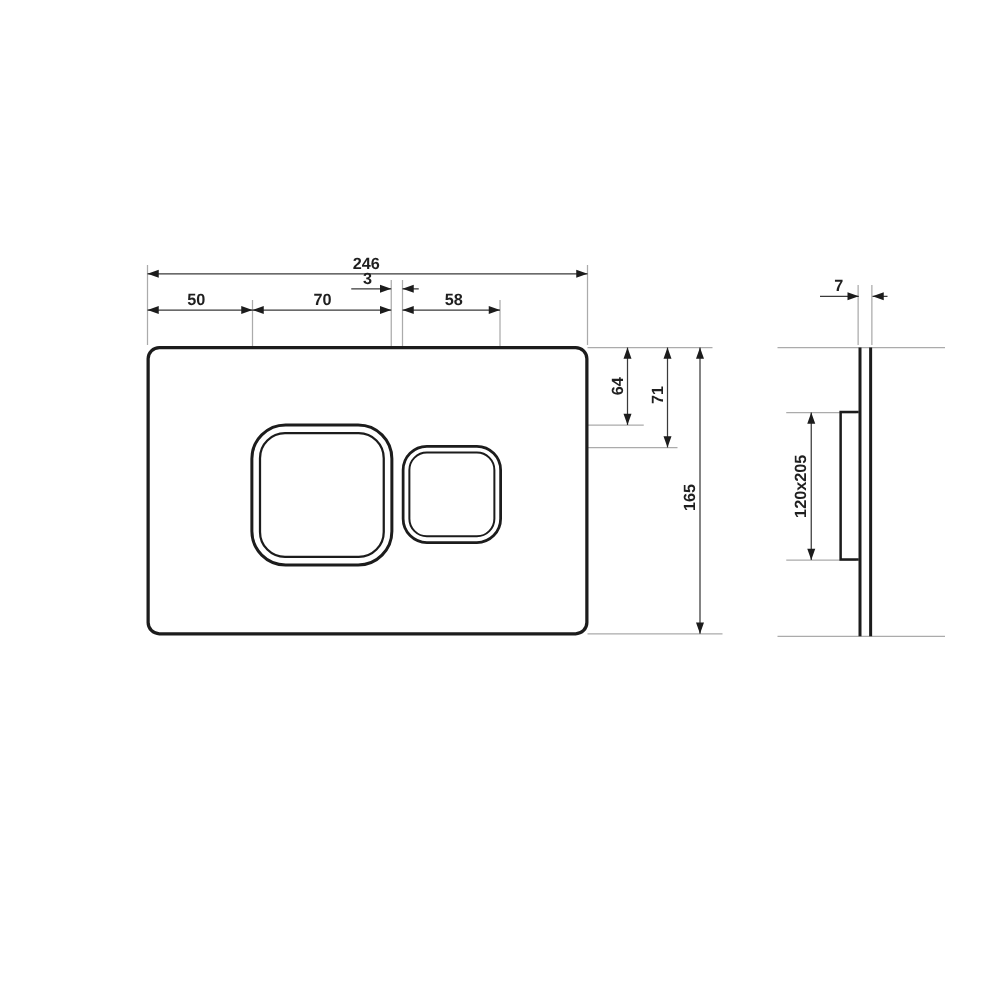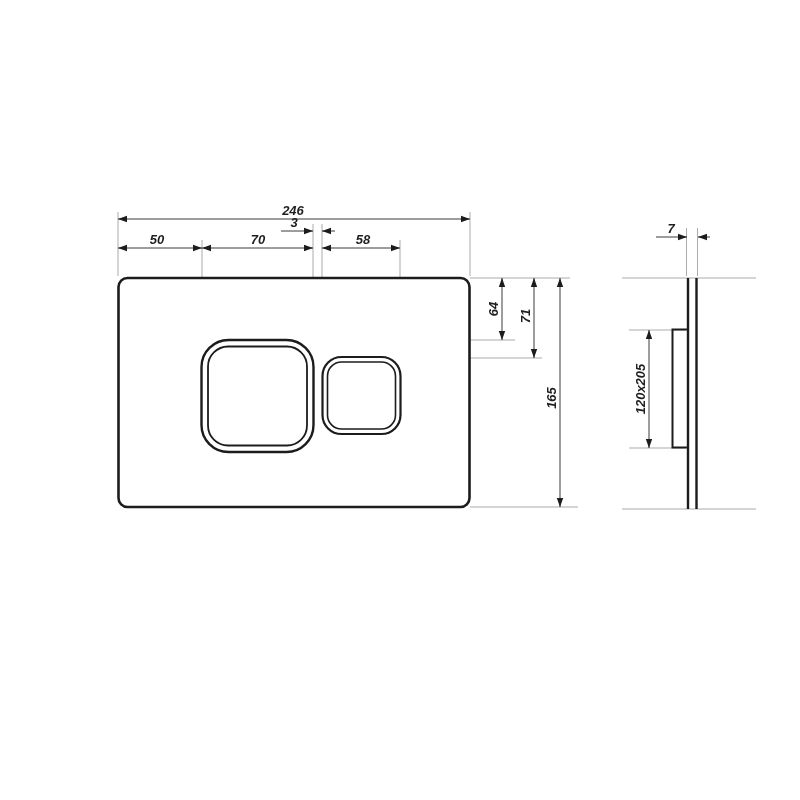--- a/index.html
+++ b/index.html
@@ -1,16 +1,16 @@
 <!DOCTYPE html>
 <html><head>
 <meta charset="utf-8">
 <style>
   html,body{margin:0;padding:0;background:#ffffff;}
-  .page{width:800px;height:632px;position:relative;background:#ffffff;overflow:hidden;font-style:italic;}
+  .page{width:800px;height:632px;position:relative;background:#ffffff;overflow:hidden;}
   svg{display:block;}
   text{font-family:"Liberation Sans","DejaVu Sans",sans-serif;font-weight:bold;font-size:13px;fill:#1f1f1f;}
   .ext{stroke:#ababab;stroke-width:1;fill:none;}
   .dim{stroke:#3a3a3a;stroke-width:1;fill:none;}
   .arr{fill:#1c1c1c;stroke:none;}
   .outline{stroke:#1c1c1c;fill:#ffffff;}
   .outline-nf{stroke:#1c1c1c;fill:none;}
 </style>
 </head>
 <body>

